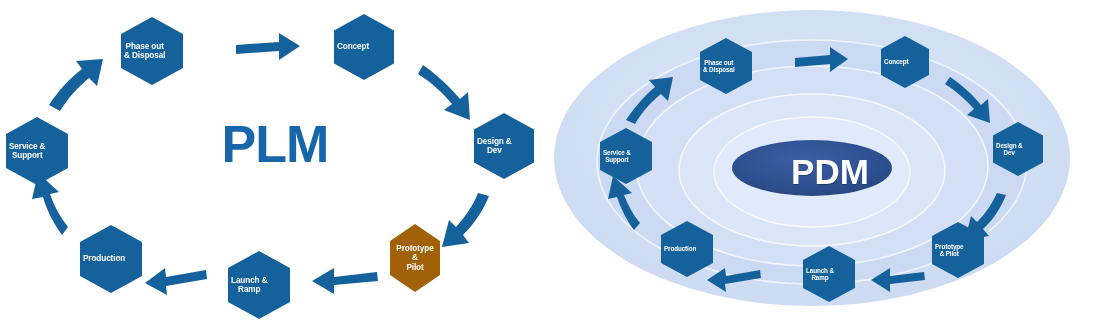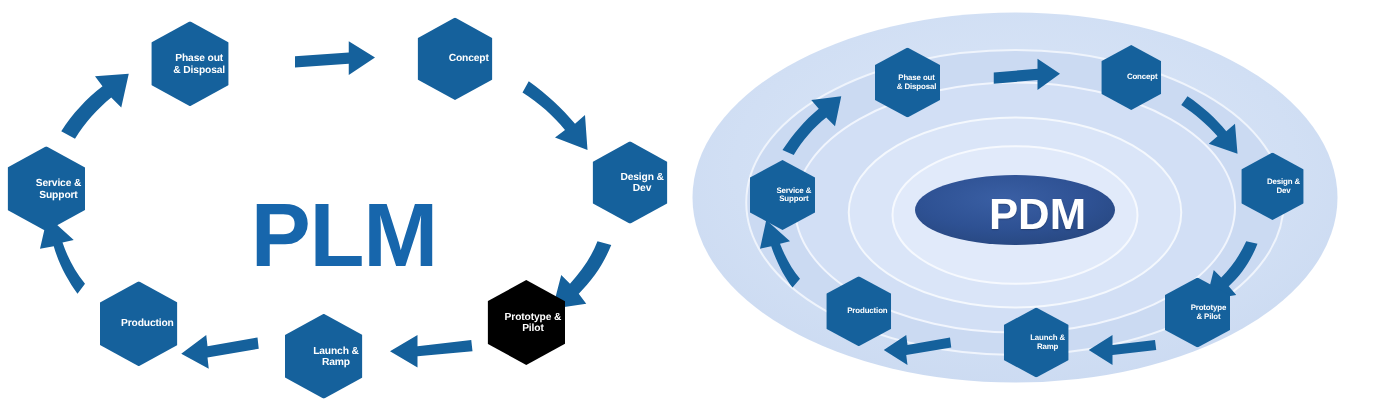--- a/index.html
+++ b/index.html
@@ -32,21 +32,21 @@
     left: 0;
     top: 0;
     display: block;
   }
 
   
   .hexnode {
     position: absolute;
     display: flex;
     align-items: center;
-    justify-content: flex-end;
+    justify-content: flex-start;
     text-align: center;
     color: #ffffff;
     font-weight: bold;
     line-height: 1.12;
     background: #15619C;
     clip-path: polygon(50% 0%, 100% 25%, 100% 75%, 50% 100%, 0% 75%, 0% 25%);
     -webkit-clip-path: polygon(50% 0%, 100% 25%, 100% 75%, 50% 100%, 0% 75%, 0% 25%);
     box-sizing: border-box;
     padding: 0 3px;
     letter-spacing: -0.1px;
@@ -59,23 +59,22 @@
     position: absolute;
     color: #1766AC;
     font-weight: bold;
     letter-spacing: -1px;
   }
   #plm-title {
     left: 190px;
     top: 108px;
     width: 170px;
     text-align: center;
-    font-size: 72px;
+    font-size: 52px;
     line-height: 72px;
-    margin-top: 45px;
   }
 
   #pdm-title {
     position: absolute;
     left: 740px;
     top: 152px;
     width: 180px;
     text-align: center;
     color: #ffffff;
     font-weight: bold;
@@ -140,21 +139,21 @@
     </div>
 
     <div class="hexnode big" style="left: 334px; top: 14px; width: 60px; height: 66px; background: rgb(21, 97, 156);">
       <span>Concept</span>
     </div>
 
     <div class="hexnode big" style="left: 474px; top: 113px; width: 60px; height: 66px; background: rgb(21, 97, 156);">
       <span>Design &amp;<br>Dev</span>
     </div>
 
-    <div class="hexnode big" style="left: 390px; top: 224px; width: 62px; height: 68px; background: #000000;">
+    <div class="hexnode big" style="left: 390px; top: 224px; width: 50px; height: 68px; background: #a16207;">
       <span>Prototype &amp;<br>Pilot</span>
     </div>
 
     <div class="hexnode big" style="left: 228px; top: 251px; width: 62px; height: 68px; background: rgb(21, 97, 156);">
       <span>Launch &amp;<br>Ramp</span>
     </div>
 
     <div class="hexnode big" style="left: 80px; top: 225px; width: 62px; height: 68px; background: rgb(21, 97, 156);">
       <span>Production</span>
     </div>

